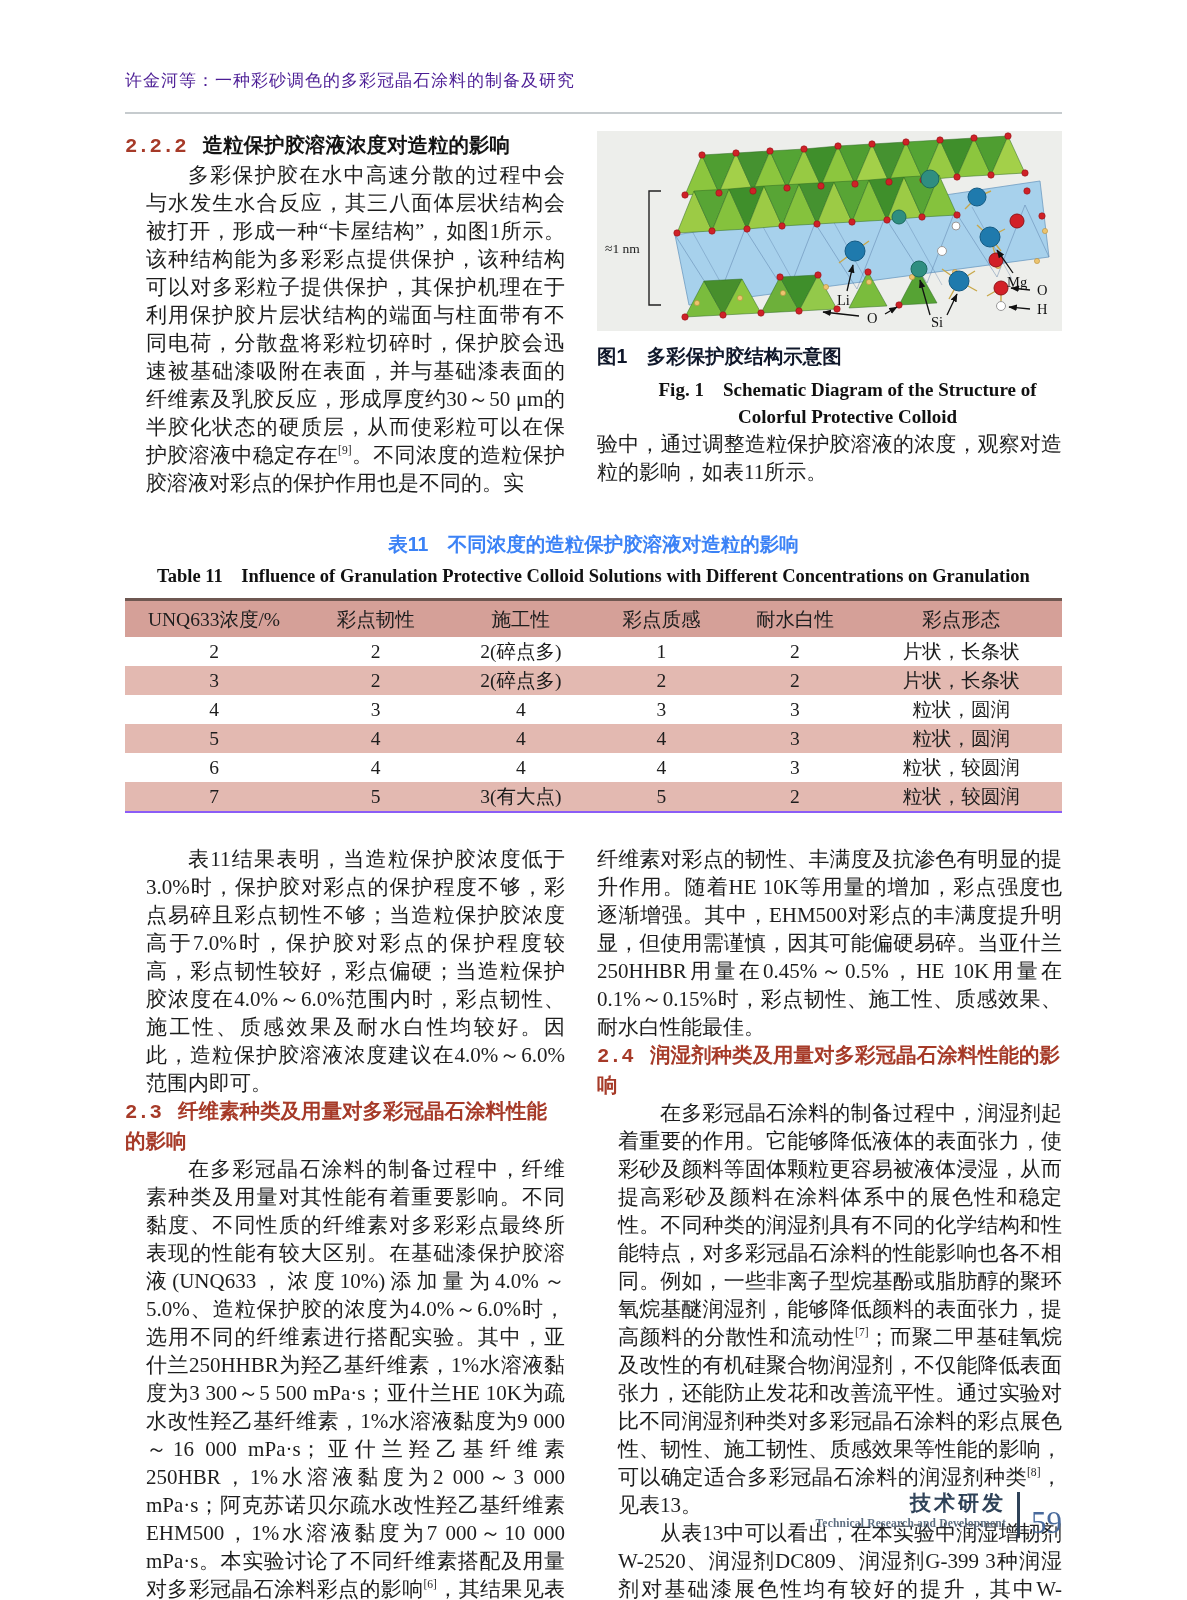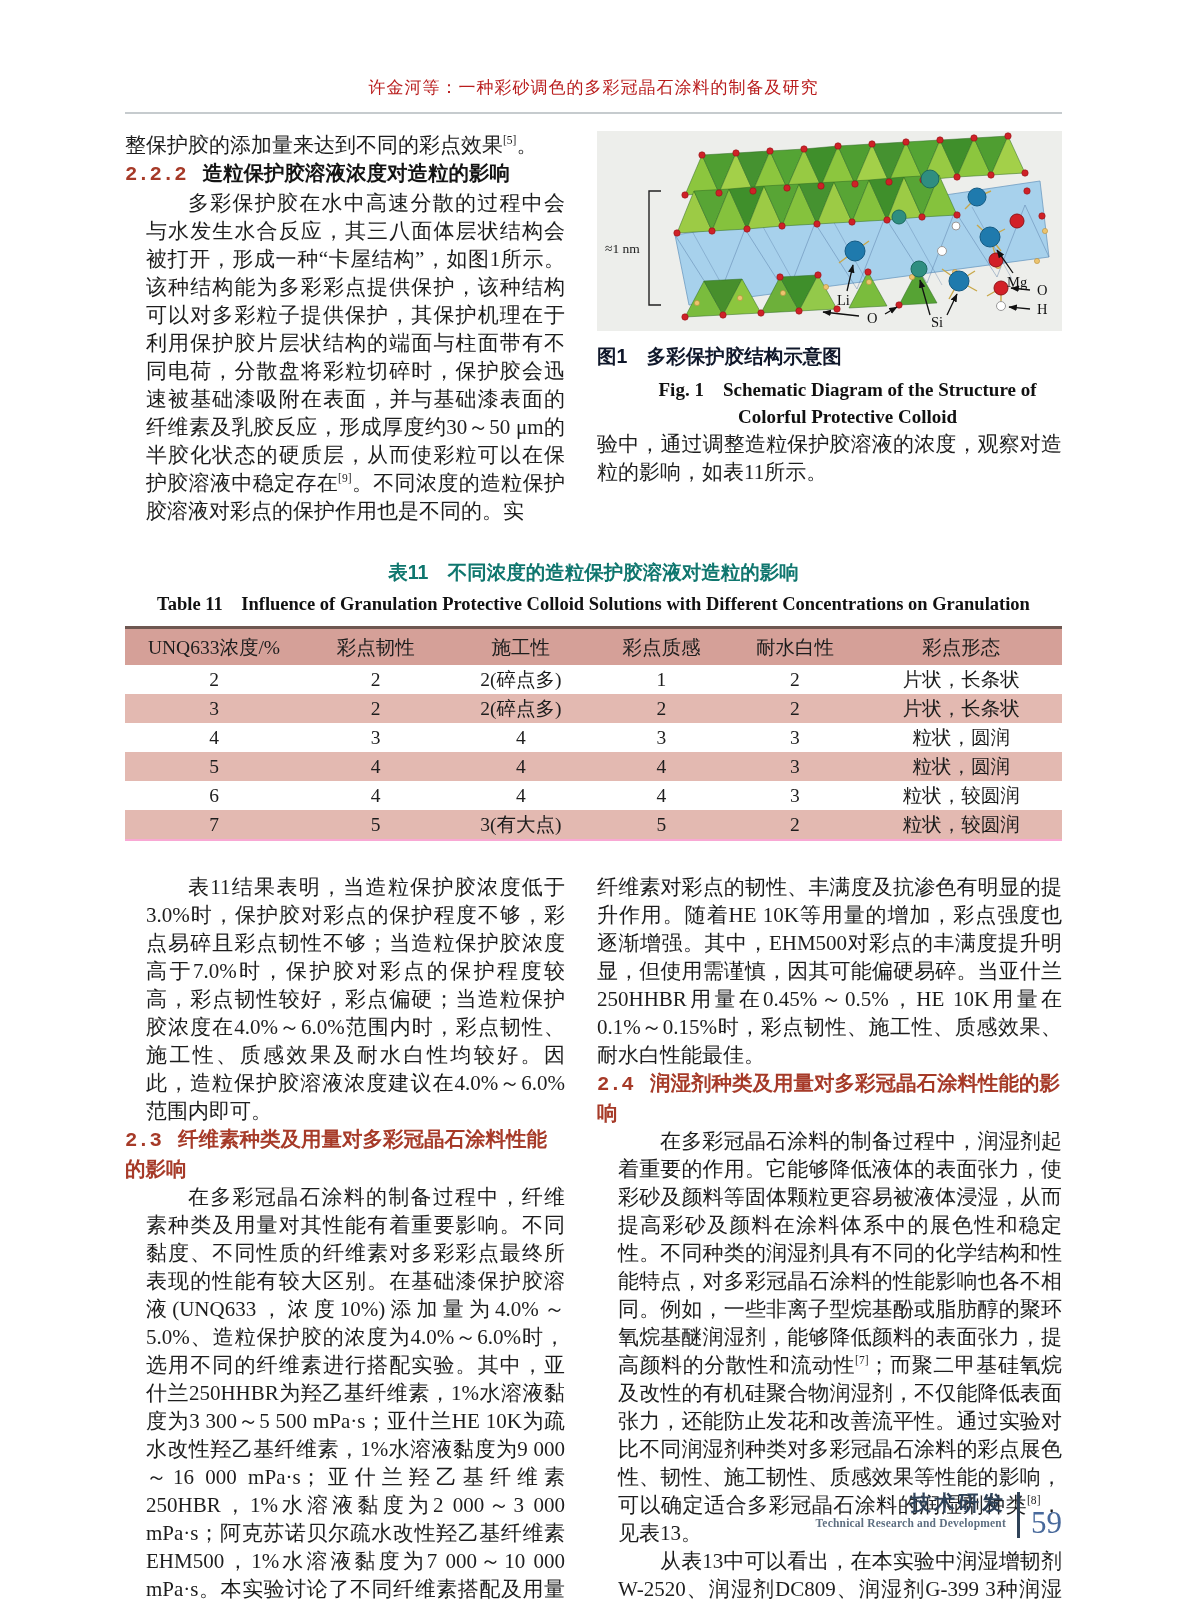--- a/index.html
+++ b/index.html
@@ -2,22 +2,22 @@
 <html><head>
 <meta charset="utf-8">
 <style>
   html,body{margin:0;padding:0;}
   body{
     width:1187px;height:1600px;background:#ffffff;position:relative;overflow:hidden;
     font-family:"Liberation Serif","DejaVu Serif",serif;color:#1d1d1d;
     -webkit-font-smoothing:antialiased;
   }
   .running-head{
-    position:absolute;top:76px;left:125px;right:125px;
-    text-align:center;font-size:17px;color:#b91c1c;letter-spacing:1px;
+    position:absolute;top:69px;left:125px;right:125px;
+    text-align:left;font-size:17px;color:#4c1d95;letter-spacing:1px;
   }
   .head-rule{
     position:absolute;top:112px;left:125px;right:125px;
     border-top:2px solid #c6cbce;
   }
   .content{position:absolute;left:125px;top:131px;width:937px;}
   .cols{display:flex;gap:32px;}
   .col-left{width:440px;flex:0 0 440px;}
   .col-right{width:465px;flex:0 0 465px;}
   p.body{font-size:21px;line-height:28px;margin:0;text-align:justify;text-justify:inter-character;}
@@ -36,26 +36,26 @@
   }
   .fig-cap-en{
     text-align:center;font-weight:bold;font-size:19px;line-height:27px;
     margin:6px auto 0 auto;width:440px;color:#111;
   }
   .after-fig{margin-top:14px;}
   
   .table-block{margin-top:34px;}
   .tbl-cap-cn{
     text-align:center;font-family:"Liberation Sans","DejaVu Sans",sans-serif;
-    font-weight:bold;font-size:19.5px;color:#0f766e;
+    font-weight:bold;font-size:19.5px;color:#3b82f6;
   }
   .tbl-cap-en{text-align:center;font-weight:bold;font-size:18.5px;margin-top:5px;color:#111;}
   table.tbl11{
     width:100%;border-collapse:collapse;margin-top:10px;font-size:19.5px;
-    border-top:3px solid #6e5751;border-bottom:2px solid #f9a8d4;
+    border-top:3px solid #6e5751;border-bottom:2px solid #8b5cf6;
   }
   table.tbl11 th{
     background:#d5a098;font-weight:normal;height:36px;text-align:center;padding:0 4px;
   }
   table.tbl11 td{height:29px;text-align:center;padding:0 4px;color:#1d1d1d;}
   table.tbl11 tbody tr:nth-child(even){background:#e3b9b1;}
   .bottom-cols{margin-top:32px;}
   
   .footer{
     position:absolute;top:1492px;right:125px;display:flex;align-items:flex-start;gap:11px;
@@ -72,21 +72,20 @@
 </head>
 <body>
 
 <div class="running-head">许金河等：一种彩砂调色的多彩冠晶石涂料的制备及研究</div>
 <div class="head-rule"></div>
 
 <div class="content">
 
   <div class="cols">
     <div class="col-left">
-      <p class="body"><span>整保护胶的添加量来达到不同的彩点效果</span><sup>[5]</sup><span>。</span></p>
       <h4 class="sec-head l3">
         <span class="sec-num">2.2.2</span><span class="sec-title">造粒保护胶溶液浓度对造粒的影响</span>
       </h4>
       <p class="body indent"><span>多彩保护胶在水中高速分散的过程中会与水发生水合反应，其三八面体层状结构会被打开，形成一种“卡屋结构”，如图1所示。该种结构能为多彩彩点提供保护，该种结构可以对多彩粒子提供保护，其保护机理在于利用保护胶片层状结构的端面与柱面带有不同电荷，分散盘将彩粒切碎时，保护胶会迅速被基础漆吸附在表面，并与基础漆表面的纤维素及乳胶反应，形成厚度约30～50 μm的半胶化状态的硬质层，从而使彩粒可以在保护胶溶液中稳定存在</span><sup>[9]</sup><span>。不同浓度的造粒保护胶溶液对彩点的保护作用也是不同的。实</span></p>
     </div>
 
     <div class="col-right">
       <div class="figure-box">
         <svg class="fig-svg" viewBox="0 0 465 200">
           <defs>

